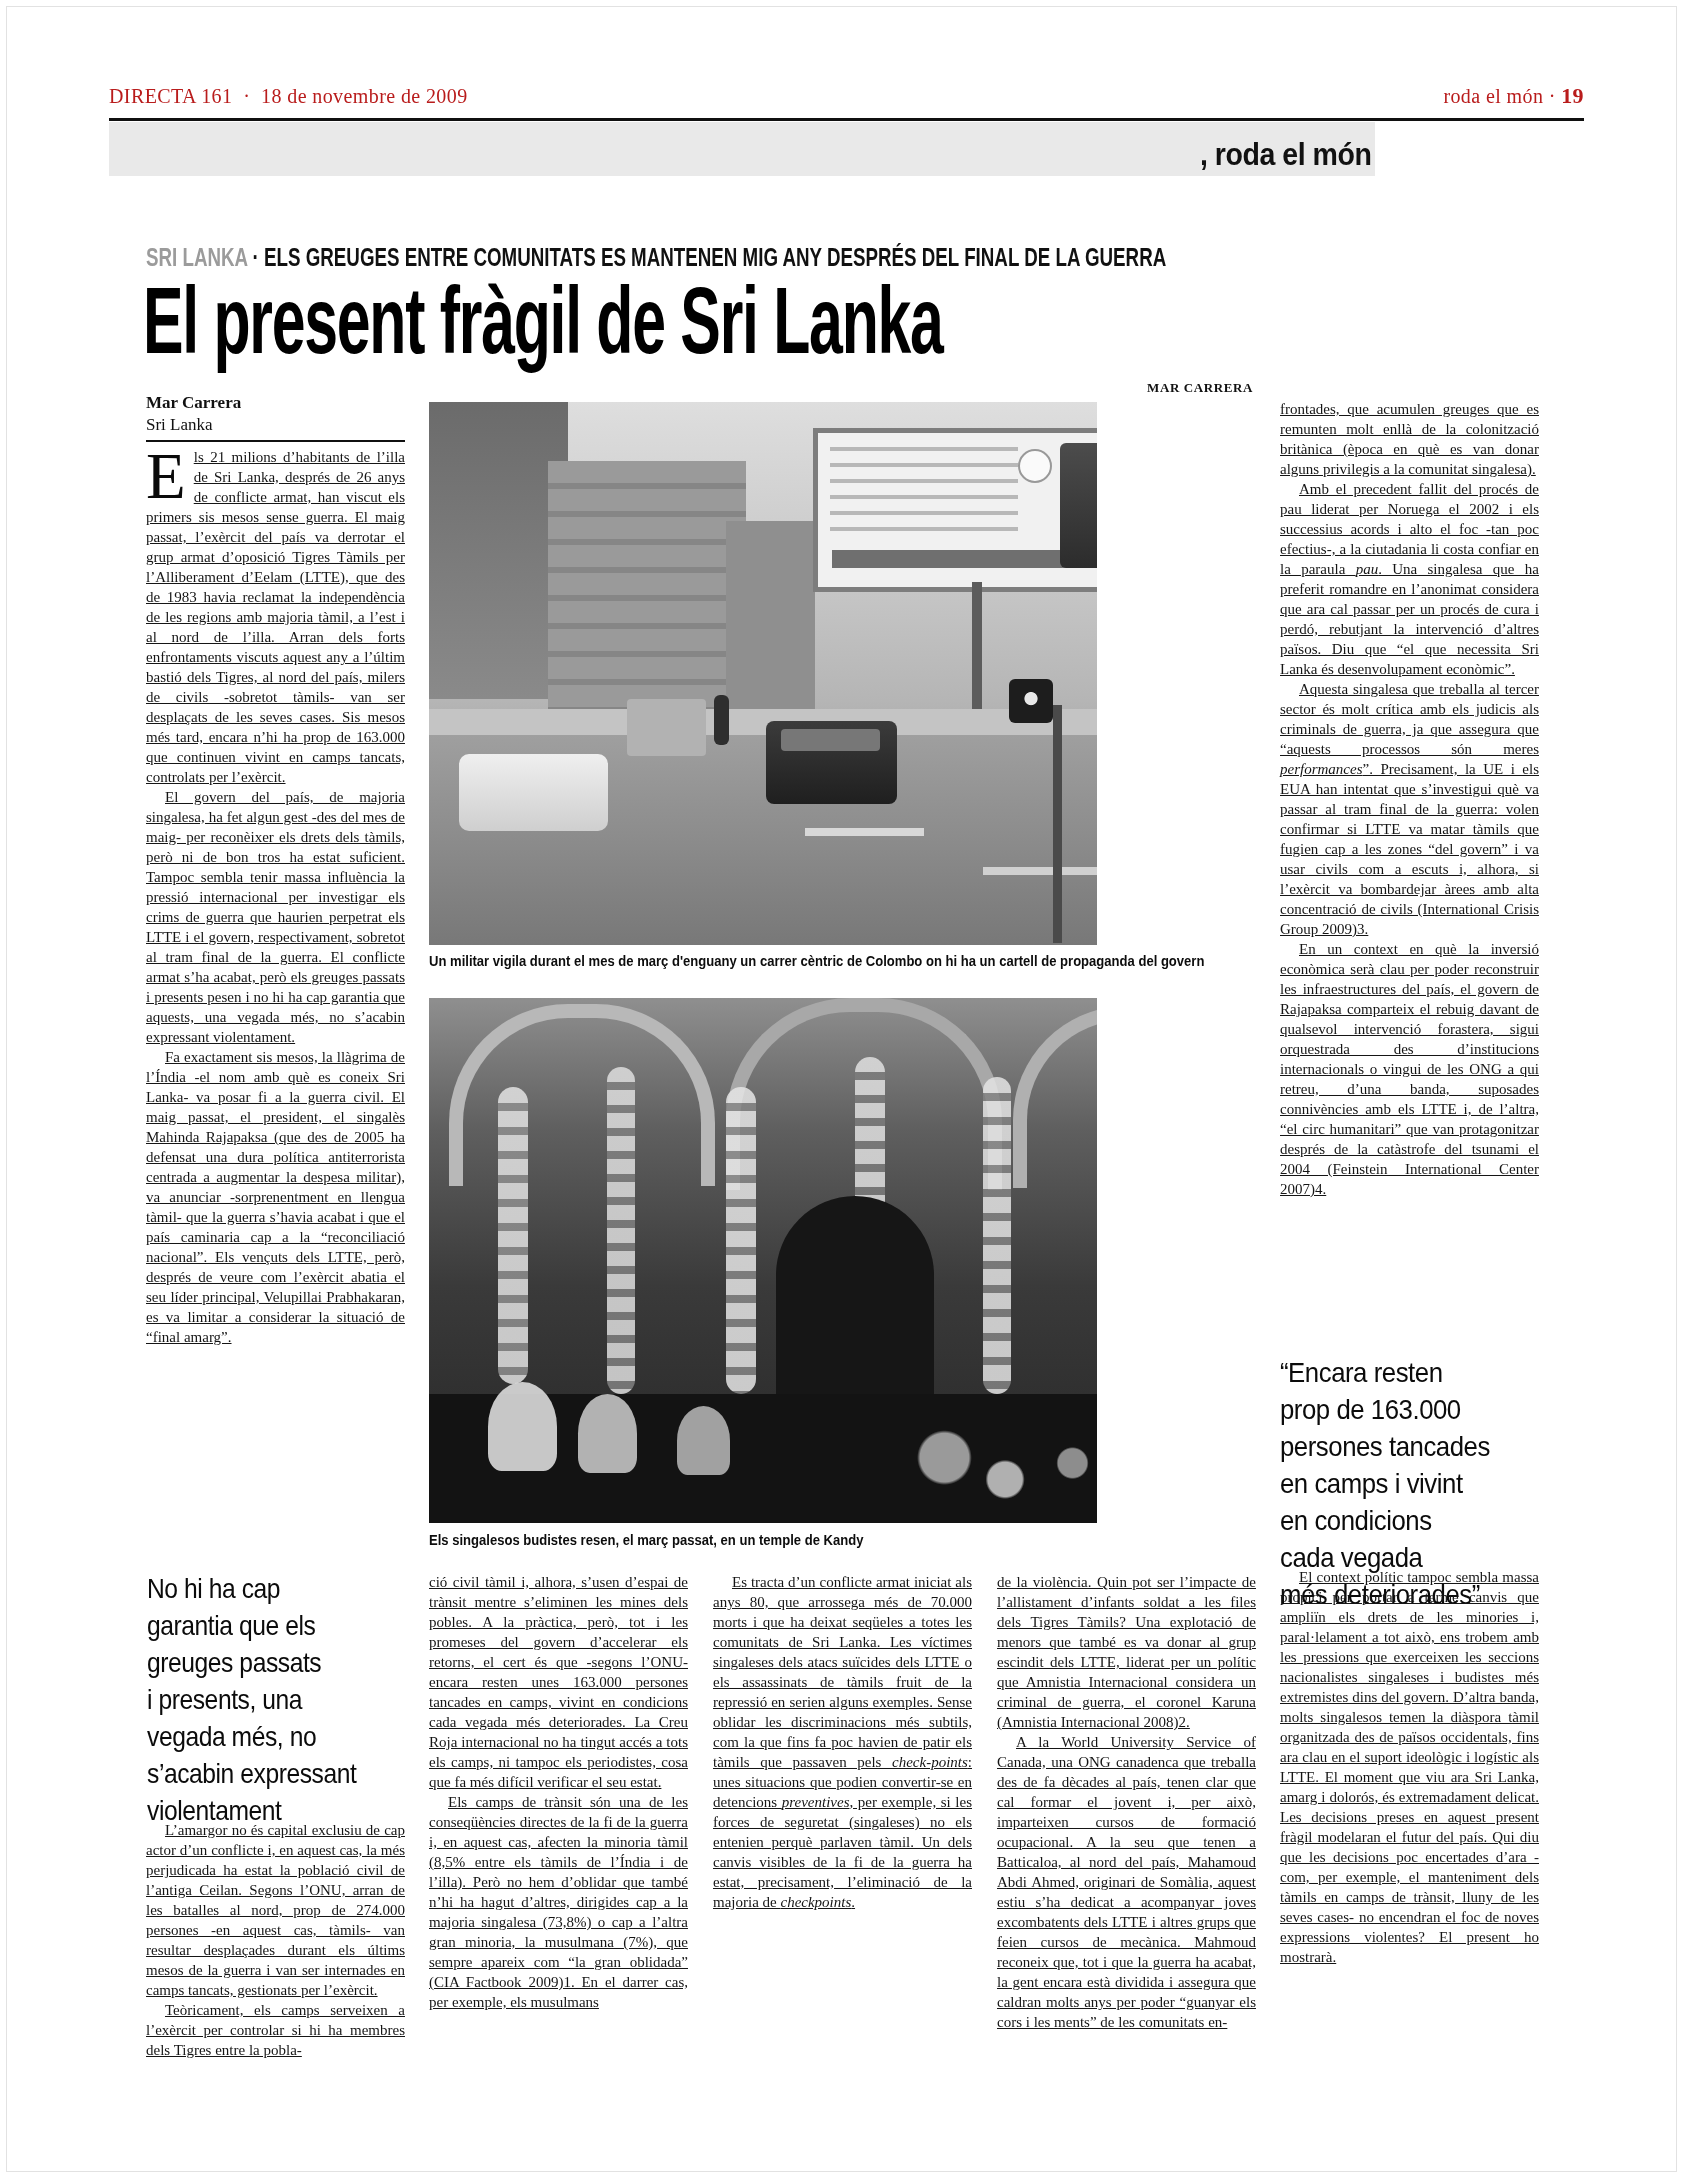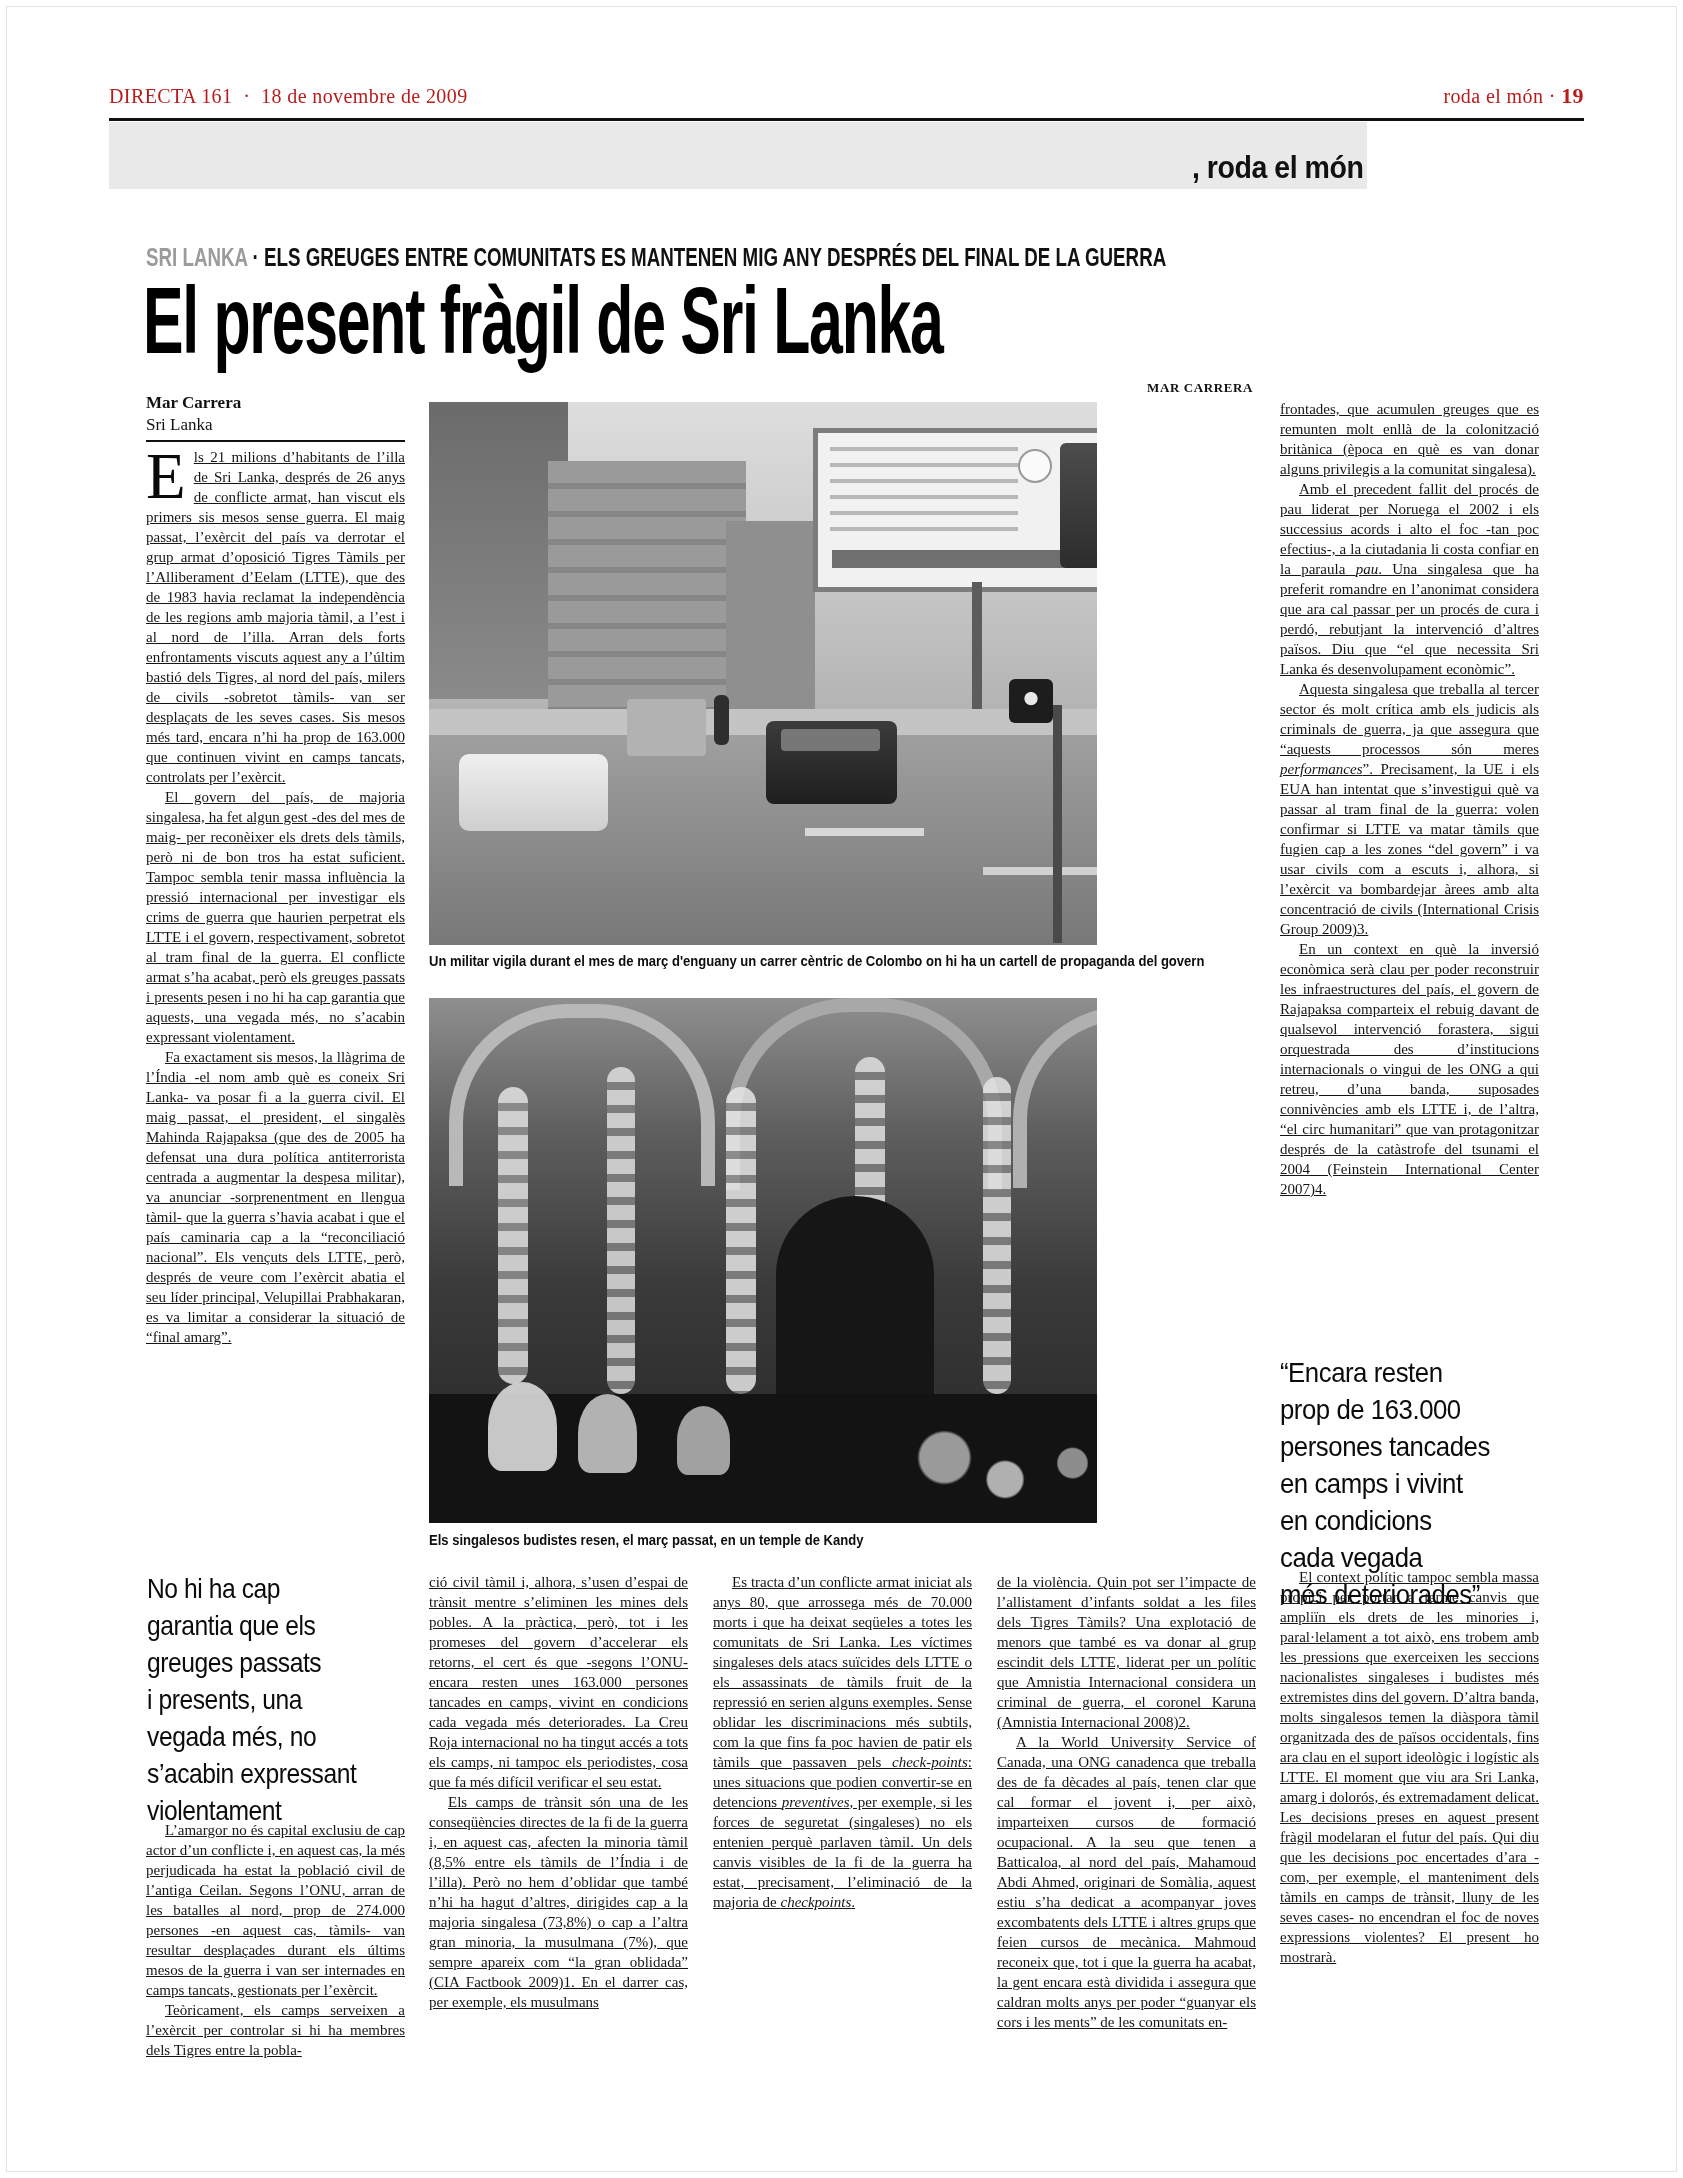--- a/index.html
+++ b/index.html
@@ -46,21 +46,21 @@
     &nbsp;<span>·</span>&nbsp;
     <span>18 de novembre de 2009</span>
   </div>
   <div class="abs hdr" style="left:1089px;top:83px;width:495px;text-align:right;">
     <span>roda el món</span>
     <span>·</span>
     <b>19</b>
   </div>
   <div class="abs rule" style="left:109px;top:118px;width:1475px;height:3px;"></div>
 
-  <div class="abs band" style="left:109px;top:122px;width:1258px;height:67px;">
+  <div class="abs band" style="left:109px;top:122px;width:1258px;height:54px;padding-left:8px;">
     <div class="band-label">, roda el món</div>
   </div>
 
   <div class="abs kicker" style="left:146px;top:245px;">
     <span class="loc">SRI LANKA</span>
     <span>·</span>
     <span>ELS GREUGES ENTRE COMUNITATS ES MANTENEN MIG ANY DESPRÉS DEL FINAL DE LA GUERRA</span>
   </div>
 
   <div class="abs headline" style="left:143px;top:273px;">El present fràgil de Sri Lanka</div>

